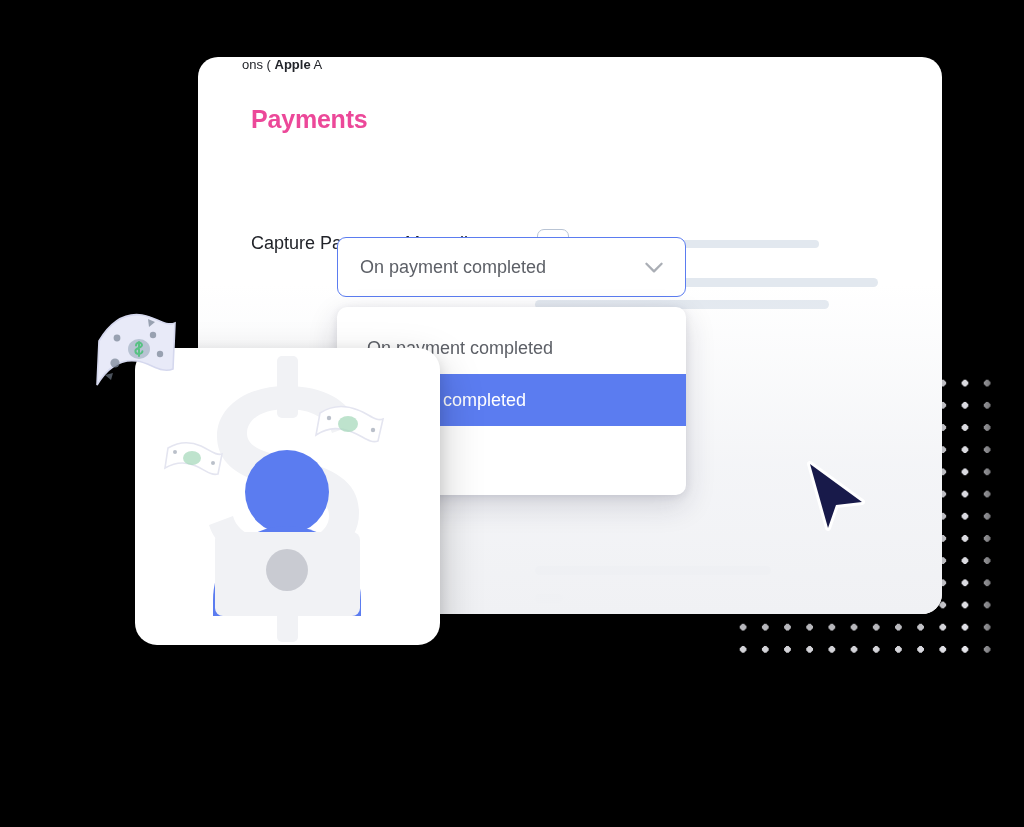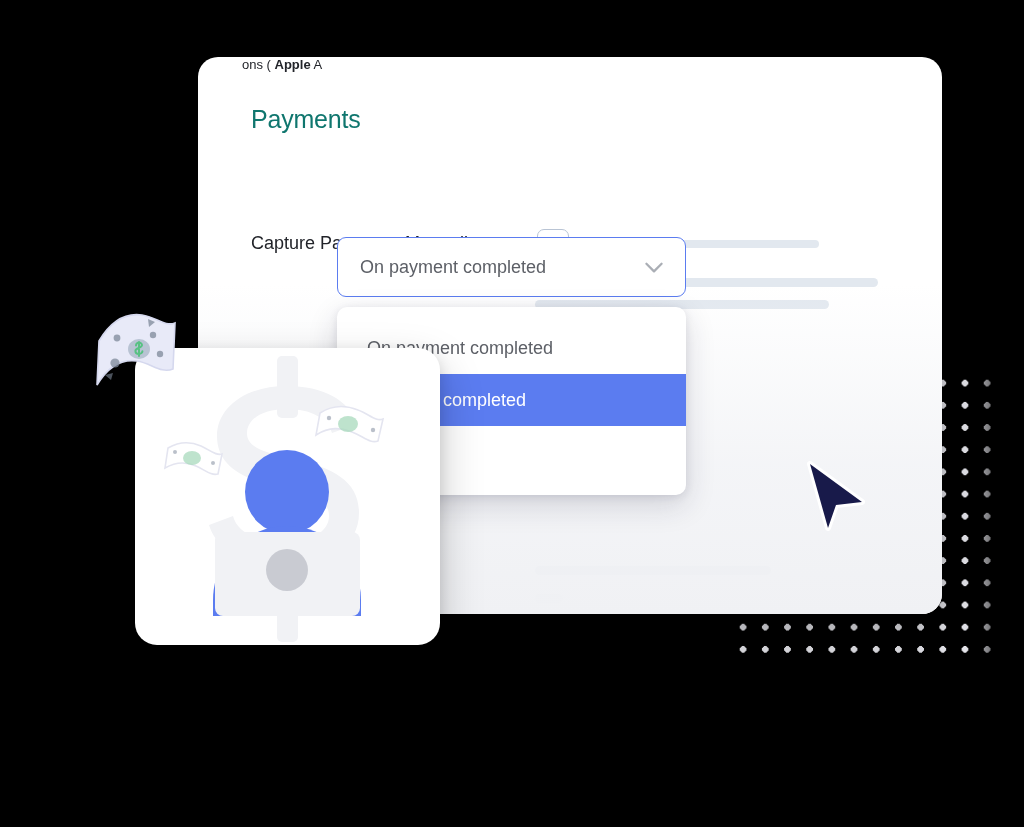--- a/index.html
+++ b/index.html
@@ -58,22 +58,22 @@
     height: 330px;
     background: linear-gradient(to bottom, rgba(244,245,247,0) 0%, rgba(242,243,246,0.85) 55%, rgba(240,241,244,1) 100%);
     pointer-events: none;
   }
 
   #card-title {
     position: absolute;
     left: 53px;
     top: 48px;
     font-size: 25px;
-    font-weight: 400;
-    color: #0f766e;
+    font-weight: 700;
+    color: #ec4899;
     letter-spacing: -0.2px;
   }
 
   .field-label {
     position: absolute;
     font-size: 18px;
     color: #22242a;
     white-space: nowrap;
   }
   #label-capture { left: 53px; top: 176px; }

